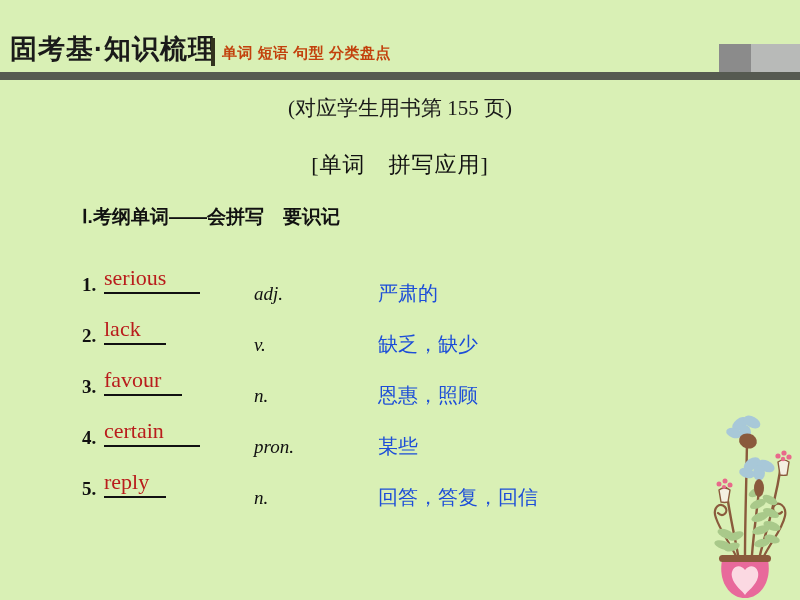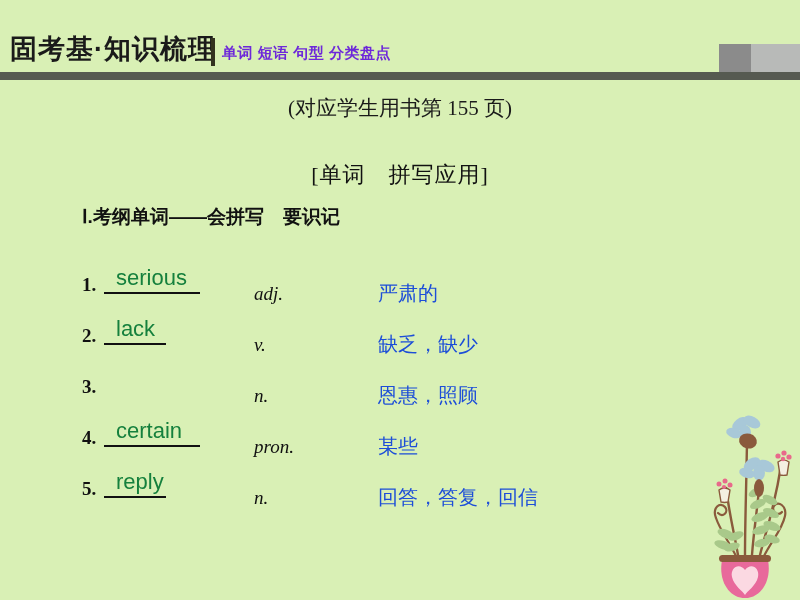--- a/index.html
+++ b/index.html
@@ -43,21 +43,21 @@
     height: 28px;
     background: #33331f;
   }
   #header-subtitle {
     position: absolute;
     left: 222px;
     top: 45px;
     font-family: "Liberation Sans", sans-serif;
     font-weight: bold;
     font-size: 15px;
-    color: #6d28d9;
+    color: #c2410c;
     white-space: nowrap;
     line-height: 1;
     letter-spacing: 0.5px;
   }
   #header-rule {
     position: absolute;
     left: 0;
     top: 72px;
     width: 800px;
     height: 8px;
@@ -96,21 +96,20 @@
     position: absolute;
     left: 0;
     top: 154px;
     width: 800px;
     text-align: center;
     font-family: "Liberation Serif", serif;
     font-size: 22px;
     color: #111;
     line-height: 1;
     letter-spacing: 1px;
-    margin-top: 10px;
   }
   #subsection-title {
     position: absolute;
     left: 82px;
     top: 207px;
     font-family: "Liberation Sans", sans-serif;
     font-weight: bold;
     font-size: 19px;
     color: #111;
     line-height: 1;
@@ -148,25 +147,25 @@
     height: 24px;
   }
   .word-slot.w-long {
     width: 96px;
   }
   .word-slot.w-short {
     width: 62px;
   }
   .word-text {
     position: absolute;
-    left: 12px;
+    left: 0;
     bottom: 3px;
-    font-family: Liberation Sans, sans-serif;
+    font-family: Liberation Serif, serif;
     font-size: 22px;
-    color: #15803d;
+    color: #b91c1c;
     line-height: 1;
     white-space: nowrap;
   }
   .row-pos {
     position: absolute;
     left: 254px;
     bottom: 0px;
     font-family: "Liberation Serif", serif;
     font-style: italic;
     font-size: 19px;
@@ -226,20 +225,23 @@
     <span class="row-index">2.</span>
     <span class="word-slot w-short">
       <span class="word-text">lack</span>
     </span>
     <span class="row-pos">v.</span>
     <span class="row-meaning">缺乏，缺少</span>
   </div>
 
   <div class="word-row">
     <span class="row-index">3.</span>
+    <span class="word-slot">
+      <span class="word-text">favour</span>
+    </span>
     <span class="row-pos">n.</span>
     <span class="row-meaning">恩惠，照顾</span>
   </div>
 
   <div class="word-row">
     <span class="row-index">4.</span>
     <span class="word-slot w-long">
       <span class="word-text">certain</span>
     </span>
     <span class="row-pos">pron.</span>

